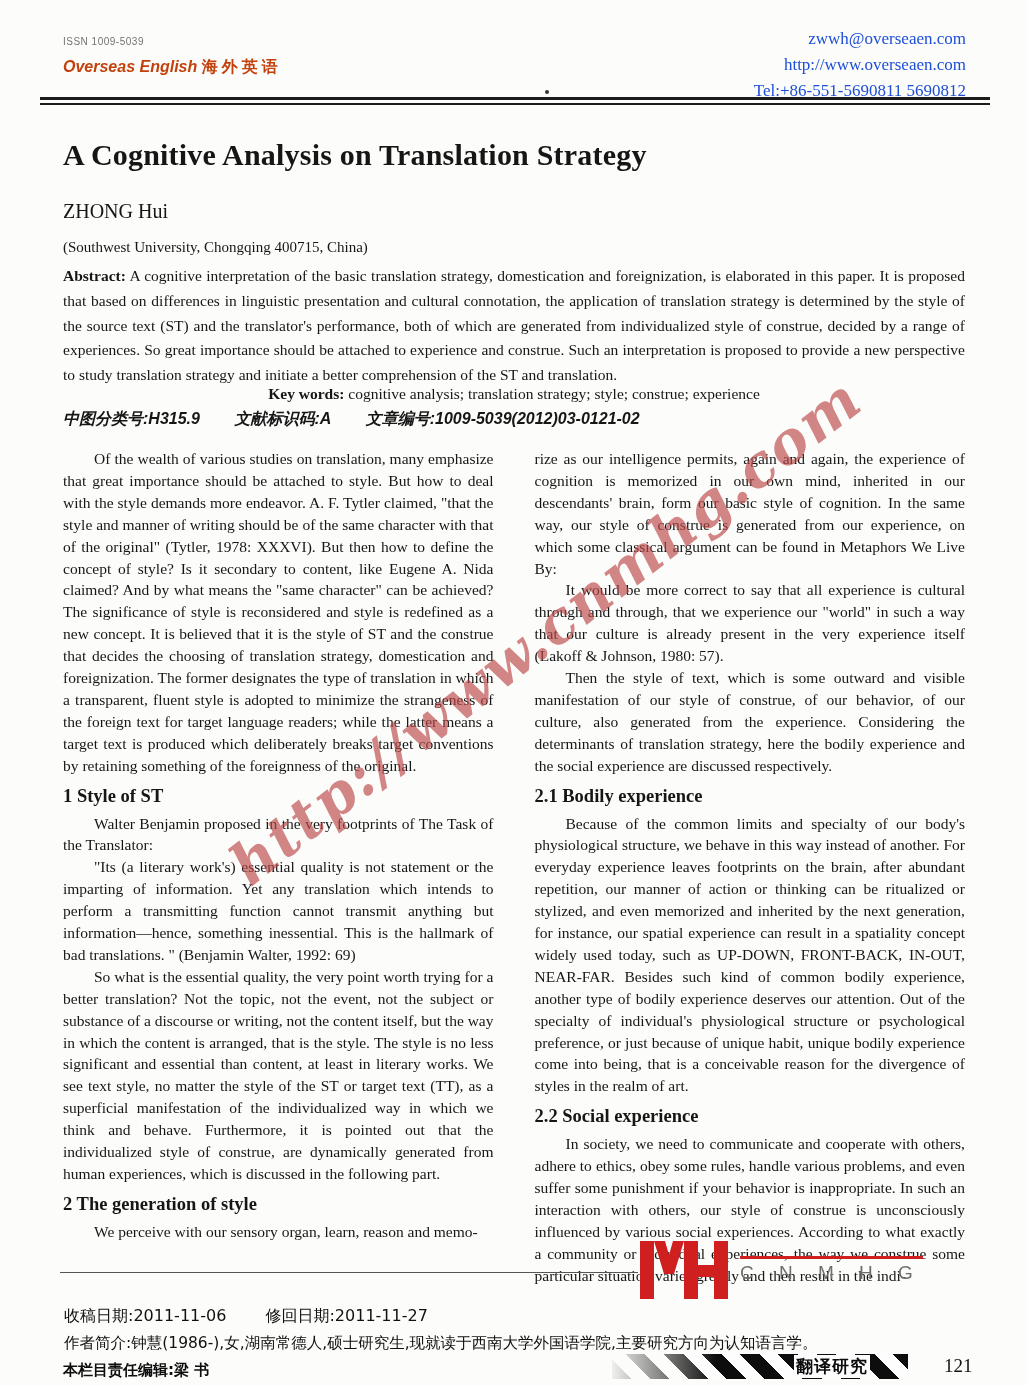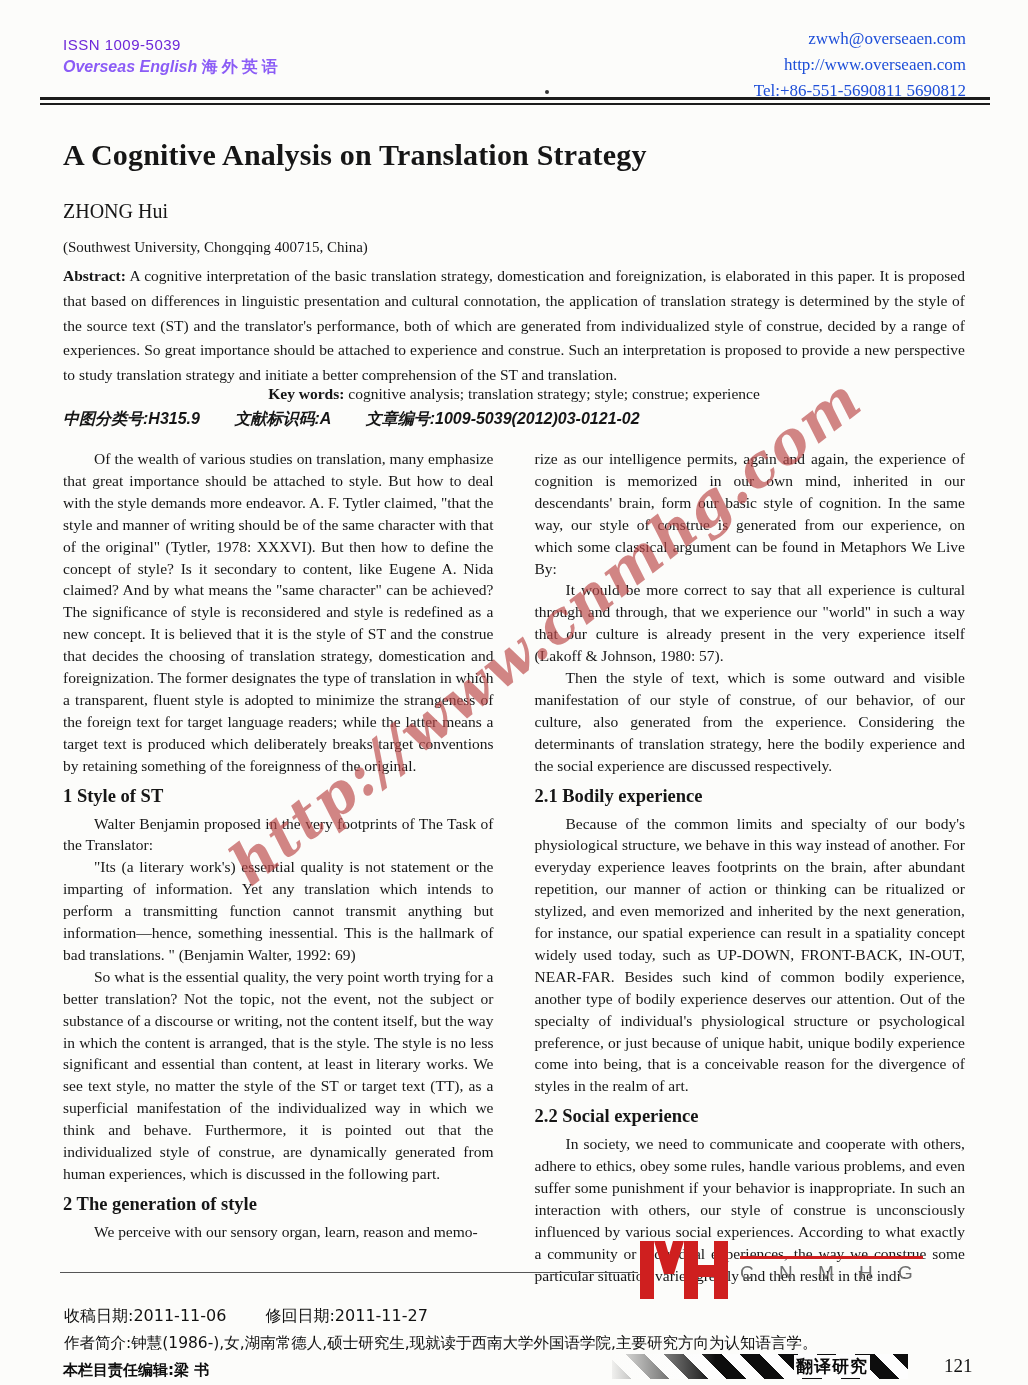--- a/index.html
+++ b/index.html
@@ -7,22 +7,22 @@
     position:relative;
     width:1028px;height:1385px;
     margin:0 auto;
     background:#fcfcfa;
     overflow:hidden;
     font-family:"Liberation Serif","DejaVu Serif",serif;
     color:#161616;
   }
   
   .hdr-left{position:absolute;left:63px;top:36px;font-family:"Liberation Sans",sans-serif;}
-  .hdr-issn{font-size:15px;letter-spacing:.5px;color:#6d28d9;}
-  .hdr-journal{font-size:16px;font-style:italic;font-weight:700;margin-top:4px;color:#8b5cf6;}
+  .hdr-issn{font-size:10px;letter-spacing:.5px;color:#737373;}
+  .hdr-journal{font-size:16px;font-style:italic;font-weight:700;margin-top:10px;color:#c2410c;}
   .hdr-journal .cjk{font-style:normal;letter-spacing:4px;}
   .hdr-right{position:absolute;right:62px;top:26px;text-align:right;font-size:17px;line-height:26px;color:#1d4ed8;}
   .artifact-dot{position:absolute;left:545px;top:90px;width:4px;height:4px;background:#333;border-radius:50%;}
   .hdr-rule{position:absolute;left:40px;right:38px;top:97px;height:3px;
     border-top:3px solid #1c1c1c;border-bottom:2px solid #1c1c1c;}
   
   .title{position:absolute;left:63px;top:138px;margin:0;font-size:30px;font-weight:700;letter-spacing:.2px;}
   .author{position:absolute;left:63px;top:200px;font-size:20px;}
   .affiliation{position:absolute;left:63px;top:239px;font-size:15px;}
   

